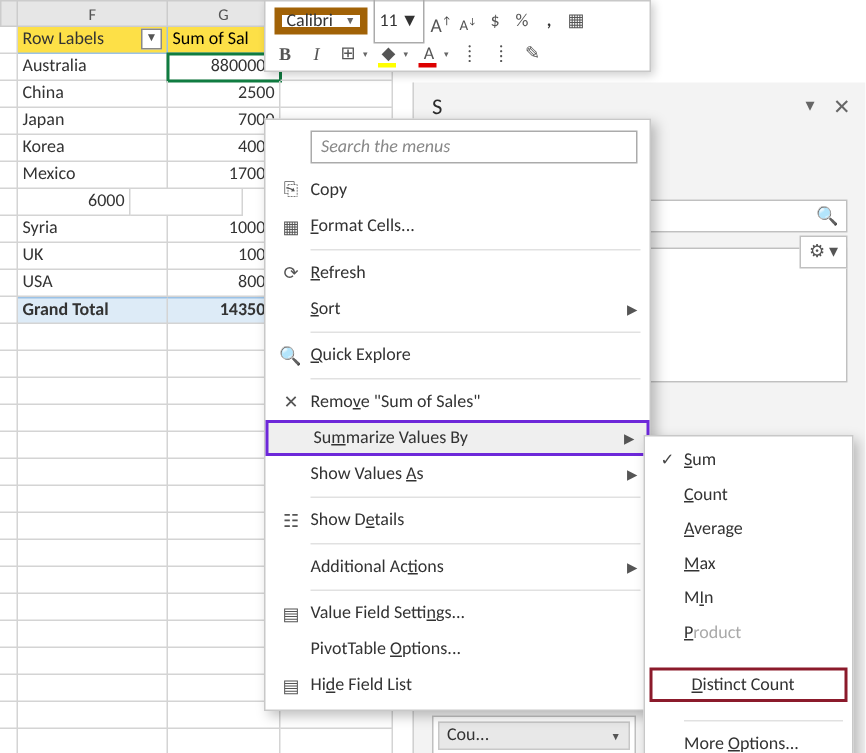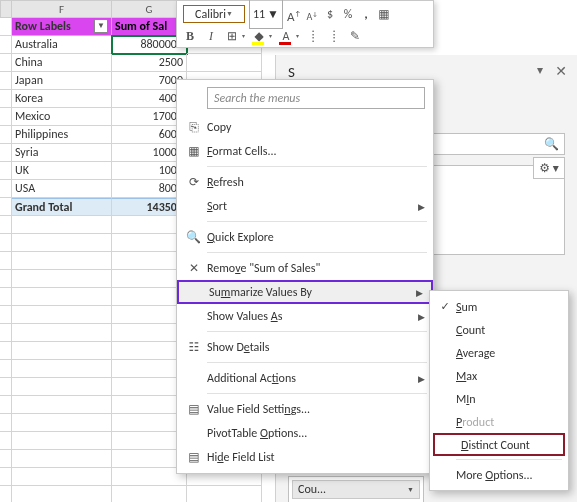--- a/index.html
+++ b/index.html
@@ -3,49 +3,49 @@
 <meta charset="utf-8">
 <style>
 *{box-sizing:border-box;margin:0;padding:0;font-family:Calibri,Arial,sans-serif;font-size:12px;color:#333}
 body{background:#fff;width:577px;height:502px;position:relative;overflow:hidden}
 .colhdrs{display:flex;height:18px}
 .colhdr{background:#e6e6e6;border:1px solid #ccc;border-left:none;text-align:center;line-height:17px;color:#555;font-size:11px}
 .colhdr:first-child{border-left:1px solid #ccc}
 .row{display:flex;height:18px}
 .cell{border-right:1px solid #d4d4d4;border-bottom:1px solid #d4d4d4;padding:0 3px;line-height:17px;white-space:nowrap;overflow:hidden}
 .wE{width:12px}.wF{width:100px}.wG{width:75px}.wH{width:75px}
-.hdrcell{background:#d946ef;font-weight:bold;border-bottom:1px solid #9bc2e6;border-right:1px solid #9bc2e6;color:#000}
+.hdrcell{background:#fde047;font-weight:normal;border-bottom:1px solid #9bc2e6;border-right:1px solid #9bc2e6;color:#000}
 .hdrcell .dd{float:right;width:14px;height:14px;border:1px solid #888;background:#fff;margin-top:1px;text-align:center;line-height:10px;font-size:8px;color:#555}
 .gt{background:#ddebf7;font-weight:bold;border-top:1px solid #9bc2e6}
 .num{text-align:right}
 .sel{outline:2px solid #107c41;outline-offset:-1px}
 .minitb{position:absolute;left:176px;top:0;width:258px;height:48px;background:#fff;border:1px solid #c8c8c8;box-shadow:2px 2px 6px rgba(0,0,0,.2);padding:3px 6px}
 .minitb .r1{display:flex;align-items:center;gap:4px;height:20px}
-.fontbox{border:1px solid #a16207;height:18px;width:62px;padding:0 3px;line-height:16px;font-size:11px;display:flex;align-items:center;justify-content:center}
+.fontbox{border:5px solid #a16207;height:18px;width:62px;padding:0 3px;line-height:16px;font-size:11px;display:flex;align-items:center;justify-content:space-between}
 .fontbox .car{font-size:7px;color:#666}
 .sizebox{border:1px solid #ababab;height:30px;width:34px;padding:0 3px;line-height:16px;font-size:11px;display:flex;align-items:center;justify-content:space-between}
 .tbtn{min-width:14px;height:16px;text-align:center;line-height:16px;color:#555;font-size:12px;cursor:default}
 .minitb .r2{display:flex;align-items:center;gap:7px;height:20px;margin-top:2px}
 .r2 .b{font-weight:bold;font-family:'Times New Roman',serif}
 .r2 .i{font-style:italic;font-family:'Times New Roman',serif}
 .car2{font-size:6px;color:#666;margin-left:-4px}
 .ctxmenu{position:absolute;left:176px;top:79px;width:258px;background:#fff;border:1px solid #c8c8c8;box-shadow:3px 3px 8px rgba(0,0,0,.25);padding:4px 0}
 .mitem{display:flex;align-items:center;height:24px;padding:0 8px 0 4px;cursor:default}
 .mico{width:26px;text-align:center;color:#555;font-size:12px}
 .mlbl{flex:1;color:#333;font-size:12px}
 .marr{font-size:9px;color:#555}
 .msep{height:1px;background:#e1e1e1;margin:3px 6px 3px 30px}
 .srch{margin:3px 8px 6px 30px;height:22px;border:1px solid #ababab;padding:0 6px;color:#888;font-style:italic;line-height:20px;font-size:12px}
 .hl1{border:2px solid #6d28d9;background:#efefef}
 .submenu{position:absolute;left:429px;top:290px;width:140px;background:#fff;border:1px solid #c8c8c8;box-shadow:3px 3px 8px rgba(0,0,0,.25);padding:4px 0}
 .sitem{display:flex;align-items:center;height:23px;padding:0 8px 0 4px}
 .sico{width:22px;text-align:center;color:#444;font-size:11px}
 .slbl{flex:1;font-size:12px;color:#333}
 .disab{color:#aaa}
-.hl2{border:2px solid #8b1a2b;margin:0 3px}
+.hl2{border:2px solid #8b1a2b;margin:12px 3px}
 .ssep{height:1px;background:#e1e1e1;margin:3px 6px 3px 26px}
 .panel{position:absolute;left:275px;top:55px;width:302px;height:447px;background:#f3f3f3;border-left:1px solid #d0d0d0;padding:8px 12px}
 .panel .title{font-size:15px;color:#2b2b2b;margin-bottom:4px}
 .closep{position:absolute;top:8px;right:10px;font-size:14px;color:#666}
 .chevp{position:absolute;top:8px;right:34px;font-size:12px;color:#666}
 .tabs{display:flex;gap:20px;margin:6px 0;font-size:12px}
 .tabs .t{color:#888}
 .tabs .t.act{color:#0f703b}
 .choose{margin:12px 0 6px;color:#444}
 .gear{position:absolute;right:12px;top:102px;width:32px;height:22px;border:1px solid #c0c0c0;background:#fff;text-align:center;line-height:20px;font-size:12px;color:#555}
@@ -152,21 +152,20 @@
         <div class="cell wH"></div>
       </div>
       <div class="row">
         <div class="cell wE"></div>
         <div class="cell wF">Mexico</div>
         <div class="cell wG num">17000</div>
         <div class="cell wH"></div>
       </div>
       <div class="row">
         <div class="cell wE"></div>
-        <div class="cell wF">Philippines</div>
         <div class="cell wG num">6000</div>
         <div class="cell wH"></div>
       </div>
       <div class="row">
         <div class="cell wE"></div>
         <div class="cell wF">Syria</div>
         <div class="cell wG num">10000</div>
         <div class="cell wH"></div>
       </div>
       <div class="row">

